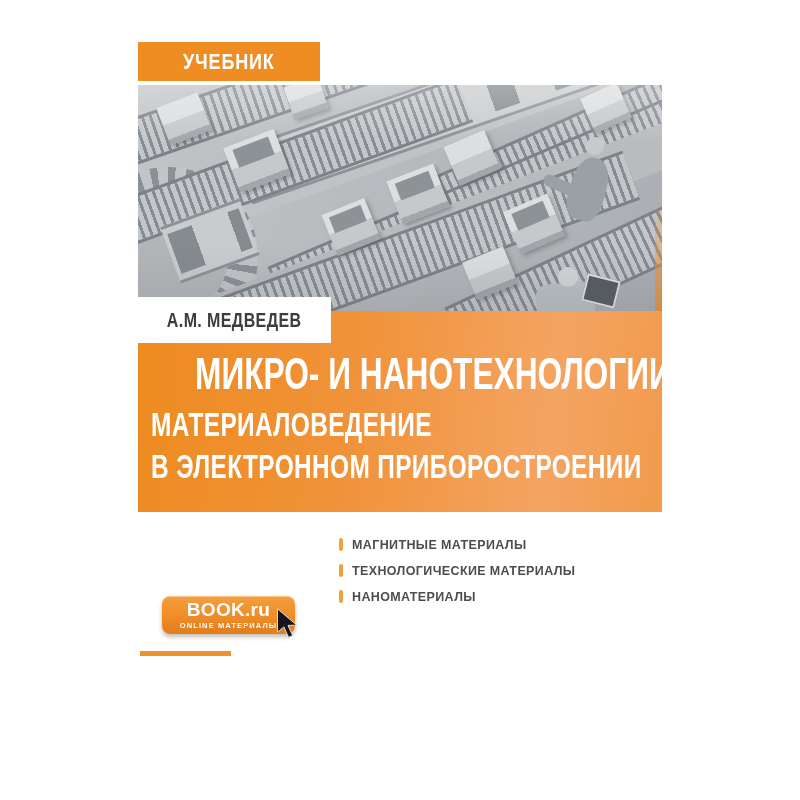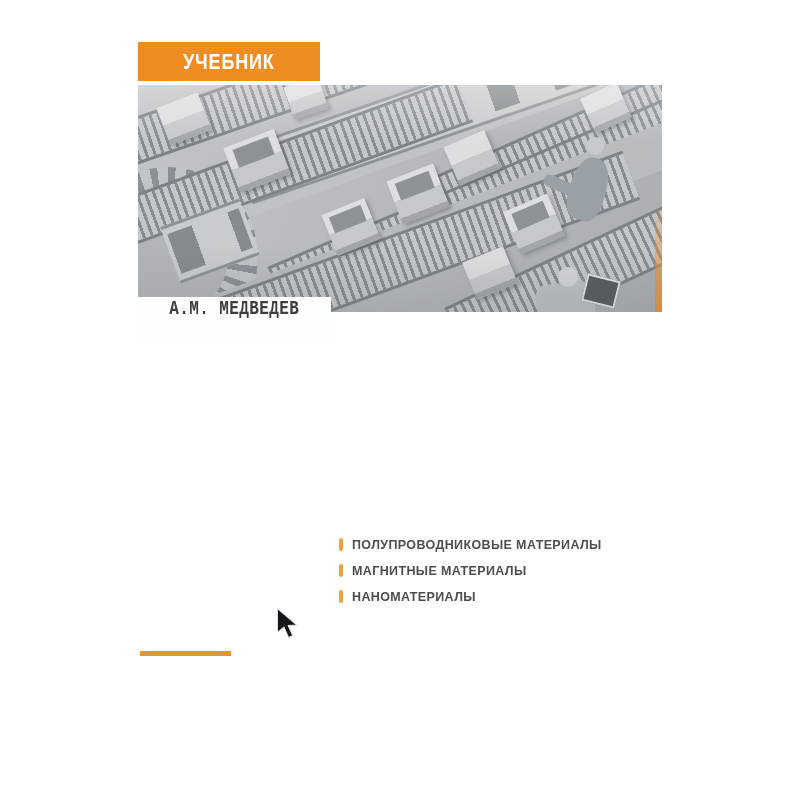--- a/index.html
+++ b/index.html
@@ -30,21 +30,21 @@
   .crate.open::after{content:"";position:absolute;left:14%;top:12%;right:14%;height:46%;background:#8d9296;}
   .blob{position:absolute;}
   .photo .glow{position:absolute;right:0;top:112px;width:7px;height:115px;
     background:linear-gradient(180deg,rgba(240,145,45,0),rgba(240,145,45,.85));}
   .photo::after{content:"";position:absolute;inset:0;pointer-events:none;
     background:linear-gradient(180deg,rgba(255,255,255,.28),rgba(255,255,255,0) 26%),
                linear-gradient(0deg,rgba(80,85,92,.14),rgba(0,0,0,0) 30%);}
 
   
   .author-box{position:absolute;left:138px;top:297px;width:193px;height:46px;background:#fefefe;
-    display:flex;align-items:flex-start;justify-content:center;z-index:3;font-family:Liberation Mono, monospace;}
+    display:flex;align-items:center;justify-content:center;z-index:3;}
   .author-box span{font-size:20px;font-weight:bold;color:#3d3d3f;letter-spacing:.5px;
     transform:scaleX(.8);white-space:nowrap;}
 
   
   .title-band{position:absolute;left:138px;top:311px;width:524px;height:201px;z-index:2;
     background:linear-gradient(97deg,#ee8b20 0%,#f09238 40%,#f4a462 78%,#f19a4b 100%);}
   .tl{position:absolute;color:#fff;font-weight:bold;white-space:nowrap;line-height:1;
     transform-origin:0 0;}
   .tl1{left:57px;top:41px;font-size:44px;transform:scaleX(.72);}
   .tl2{left:13px;top:97px;font-size:33px;transform:scaleX(.74);letter-spacing:.5px;}
@@ -114,36 +114,45 @@
       <div class="blob" style="left:420px;top:182px;width:20px;height:20px;background:#d3d6d8;border-radius:50%;"></div>
       <div class="blob" style="left:446px;top:192px;width:30px;height:24px;background:#575c61;border:2px solid #e2e4e5;transform:rotate(14deg);"></div>
     </div>
     <div class="glow"></div>
   </div>
 
   <div class="author-box">
     <span>А.М. МЕДВЕДЕВ</span>
   </div>
 
+  <div class="title-band">
+    <div class="tl tl1">МИКРО- И НАНОТЕХНОЛОГИИ</div>
+    <div class="tl tl2">МАТЕРИАЛОВЕДЕНИЕ</div>
+    <div class="tl tl3">В ЭЛЕКТРОННОМ ПРИБОРОСТРОЕНИИ</div>
+  </div>
 
   <ul class="topics">
     <li>
         <span class="tick"></span>
-        <span class="lbl">ПОЛУПРОВОДНИКОВЫЕ МАТЕРИАЛЫ</span>
+        <span class="lbl">МАГНИТНЫЕ МАТЕРИАЛЫ</span>
       </li>
     <li>
         <span class="tick"></span>
-        <span class="lbl">МАГНИТНЫЕ МАТЕРИАЛЫ</span>
+        <span class="lbl">ТЕХНОЛОГИЧЕСКИЕ МАТЕРИАЛЫ</span>
       </li>
     <li>
         <span class="tick"></span>
         <span class="lbl">НАНОМАТЕРИАЛЫ</span>
       </li>
   </ul>
 
+  <div class="bookru">
+    <span class="big">BOOK.ru</span>
+    <span class="small">ONLINE МАТЕРИАЛЫ</span>
+  </div>
   <svg class="cursor" viewBox="0 0 24 28">
     <polygon points="3,1 3,21 8.5,16.5 12.5,25.5 16,23.8 12,15.2 19.5,15" fill="#16161a" stroke="#e9e9e9" stroke-width="0.8"></polygon>
   </svg>
 
   <div class="pub-orange"></div>
   <div class="pub-green"></div>
   <div class="pub-label">
     <span>КНОРУС</span>
   </div>
 

